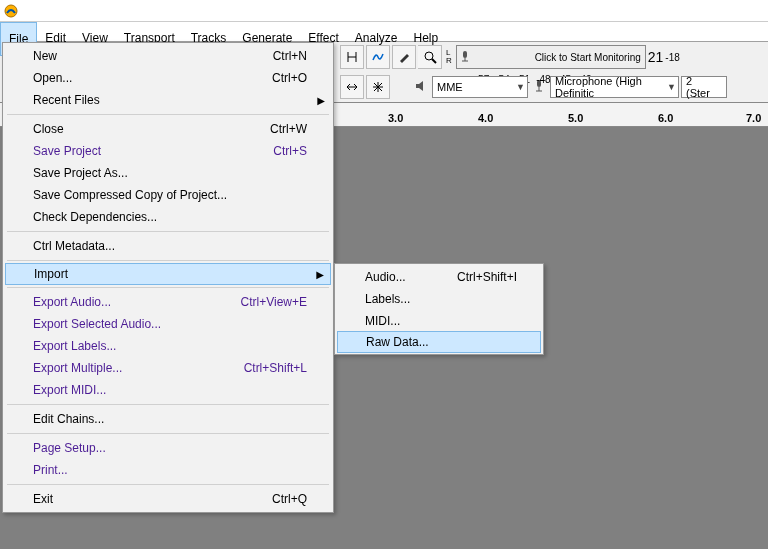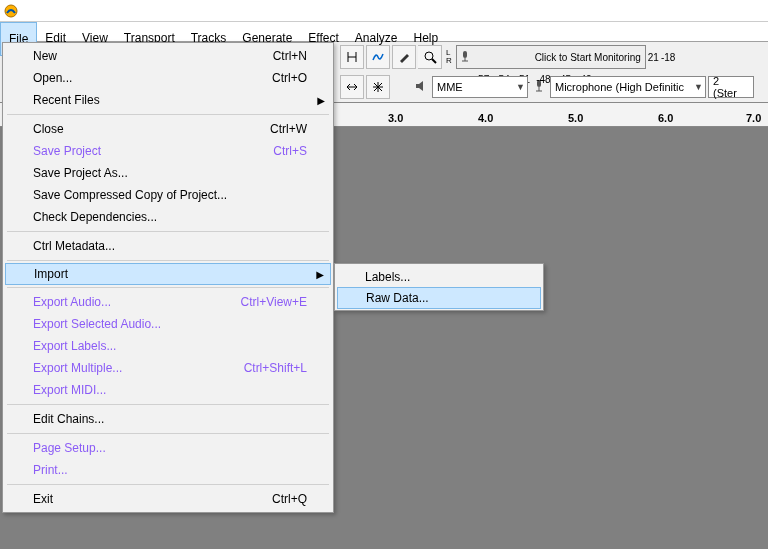--- a/index.html
+++ b/index.html
@@ -109,21 +109,21 @@
     padding: 2px;
   }
   .dropdown .drow {
     display: flex;
     align-items: center;
     height: 22px;
     padding: 0 24px 0 28px;
     position: relative;
     white-space: nowrap;
   }
-  .dropdown .drow.disabled { color: #8b5cf6; }
+  .dropdown .drow.disabled { color: #4c1d95; }
   .dropdown .drow.highlight {
     background: #cde8ff;
     border: 1px solid #7cb8e8;
     height: 22px;
     margin: -1px 0;
   }
   .dropdown .drow .shortcut {
     margin-left: auto;
     padding-left: 32px;
   }
@@ -216,21 +216,21 @@
       <div class="ticks">
         <span>-57</span>
           <span>-54</span>
           <span>-51</span>
           <span>-48</span>
           <span>-45</span>
           <span>-42</span>
       </div>
       <span class="overlay">Click to Start Monitoring</span>
     </div>
-    <span style="font-size:10px">21</span>
+    <span style="font-size:14px">21</span>
     <span style="font-size:10px">-18</span>
   </div>
   <div class="tbrow">
     <div style="width:336px"></div>
     <div class="tbbtn">
       <svg width="14" height="14">
           <line x1="2" y1="7" x2="12" y2="7" stroke="#000"></line>
           <path d="M2 7 L5 4 M2 7 L5 10 M12 7 L9 4 M12 7 L9 10" stroke="#000" fill="none"></path>
         </svg>
     </div>
@@ -249,21 +249,21 @@
       <span>MME</span>
       <span class="dd-arrow">▼</span>
     </div>
     <span style="width:18px;text-align:center">
       <svg width="14" height="14">
           <rect x="5" y="1" width="4" height="7" rx="2" fill="#555"></rect>
           <line x1="7" y1="8" x2="7" y2="12" stroke="#555"></line>
           <line x1="4" y1="12" x2="10" y2="12" stroke="#555"></line>
         </svg>
     </span>
-    <div class="devicesel" style="width:156px">
+    <div class="devicesel" style="width:129px">
       <span>Microphone (High Definitic</span>
       <span class="dd-arrow">▼</span>
     </div>
     <div class="chansel" style="width:46px">
       <span>2 (Ster</span>
     </div>
   </div>
 </div>
 
 <div class="timeline">
@@ -347,18 +347,25 @@
     </div>
   <div class="sep"></div>
   <div class="drow">
       <span>Exit</span>
       <span class="shortcut">Ctrl+Q</span>
     </div>
 </div>
 
 <div class="dropdown import-menu">
   <div class="drow">
+      <span>Audio...</span>
+      <span class="shortcut">Ctrl+Shift+I</span>
+    </div>
+  <div class="drow">
       <span>Labels...</span>
+    </div>
+  <div class="drow">
+      <span>MIDI...</span>
     </div>
   <div class="drow highlight">
       <span>Raw Data...</span>
     </div>
 </div>
 
 </body></html>

